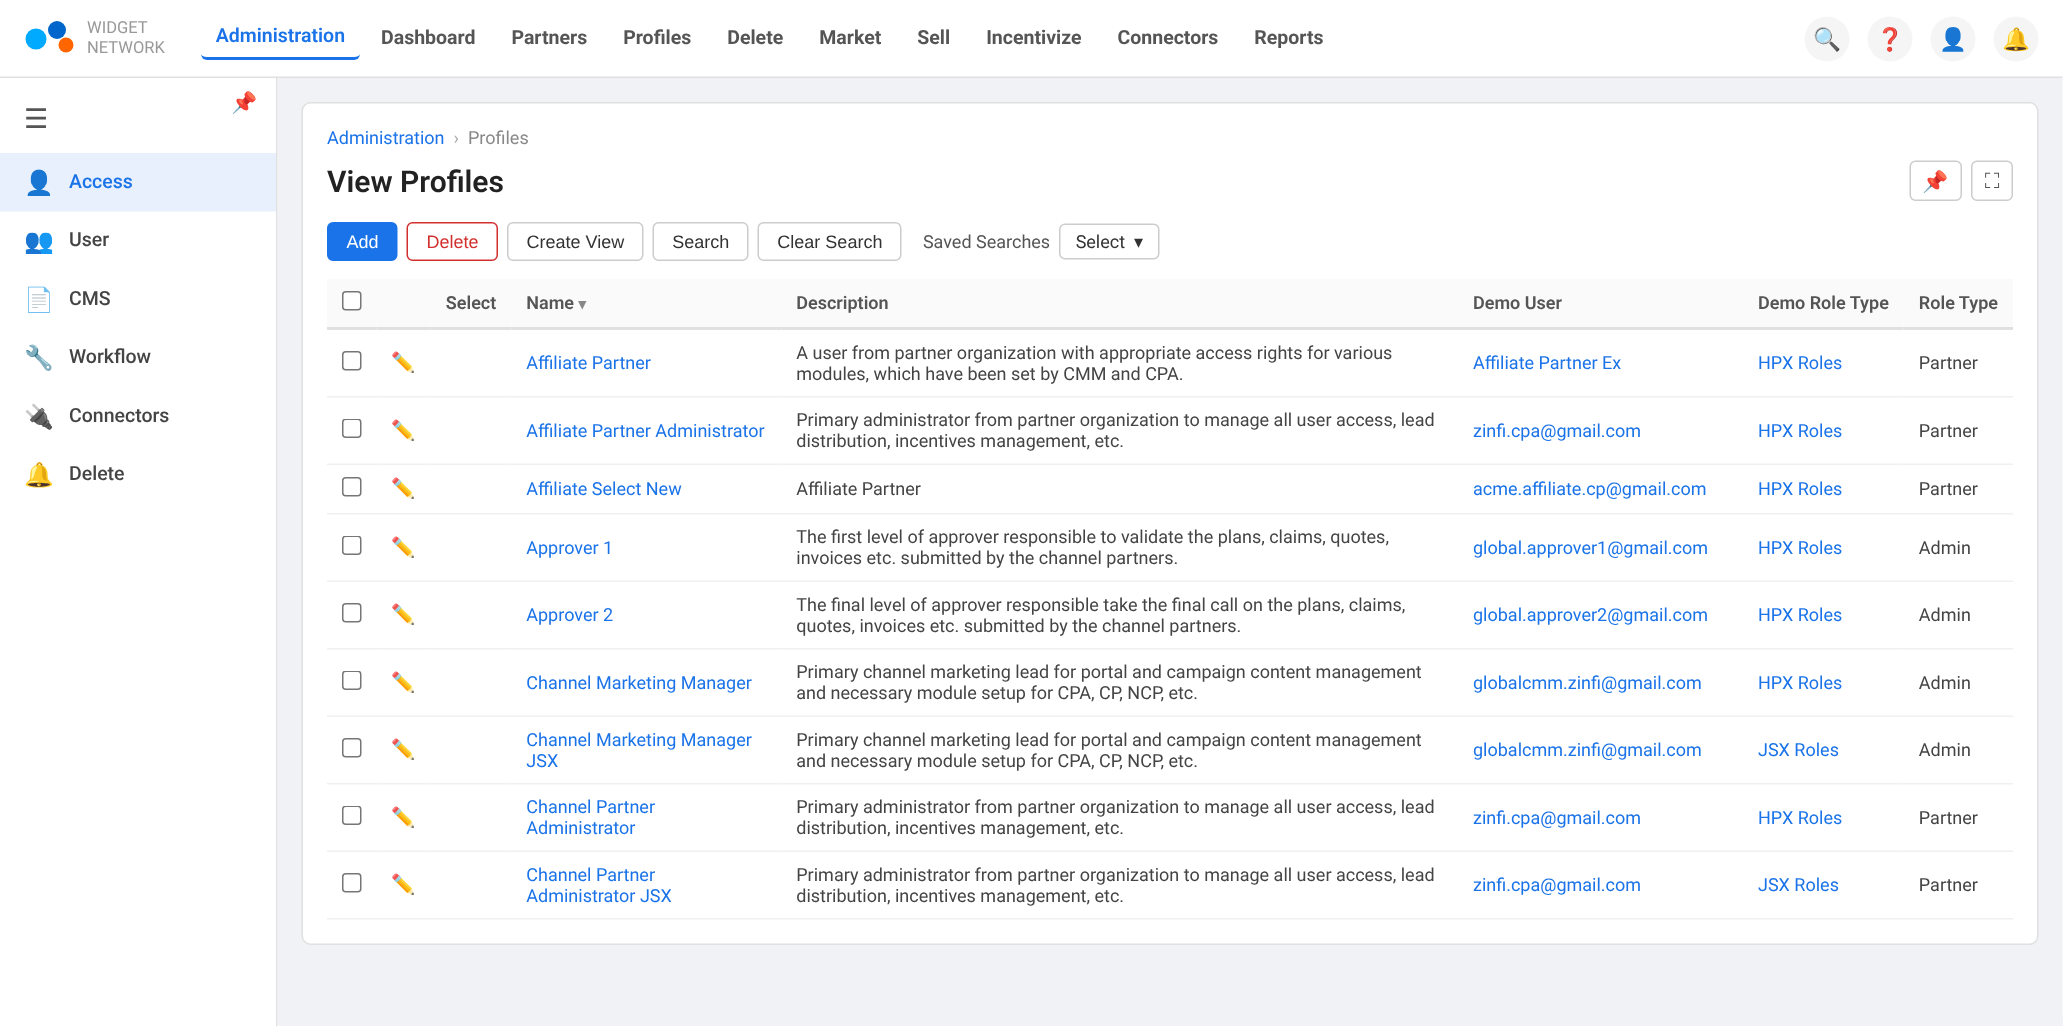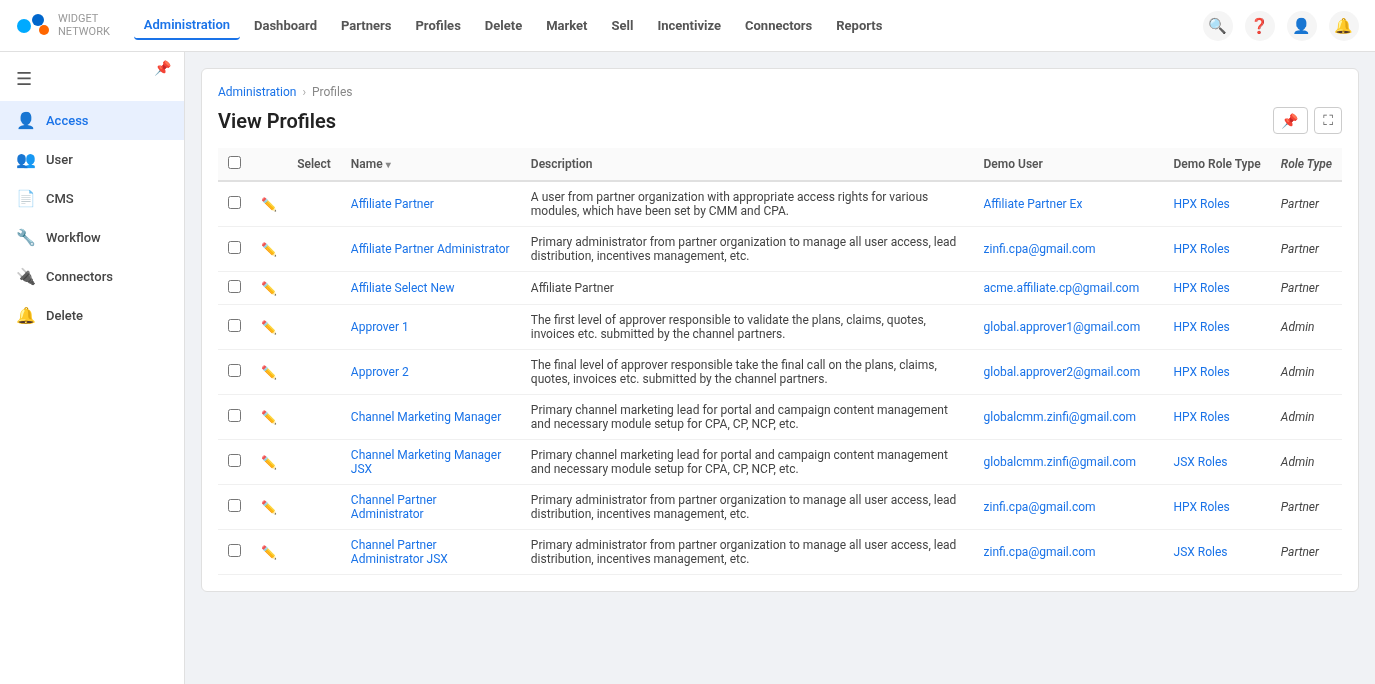--- a/index.html
+++ b/index.html
@@ -228,21 +228,21 @@
       border-bottom: 1px solid #f0f0f0;
       vertical-align: middle;
       color: #444;
     }
     .data-table .col-check { width: 30px; text-align: center; }
     .data-table .col-edit { width: 30px; text-align: center; }
     .data-table .col-name { width: 180px; }
     .data-table .col-desc { }
     .data-table .col-demo-user { width: 190px; }
     .data-table .col-demo-role { width: 90px; }
-    .data-table .col-role { width: 70px; font-style: italic; }
+    .data-table .col-role { width: 70px; }
     .link { color: #1a73e8; text-decoration: none; cursor: pointer; }
     .edit-icon { color: #888; cursor: pointer; font-size: 13px; }
     input[type="checkbox"] { cursor: pointer; }
     .sort-icon { font-size: 10px; color: #888; }
   </style>
 </head>
 <body>
 
 <nav class="top-nav">
   <div class="logo-area">
@@ -316,20 +316,32 @@
     </div>
 
     <div class="page-title">
       <span>View Profiles</span>
       <div class="title-actions">
         <button class="title-icon-btn">📌</button>
         <button class="title-icon-btn">⛶</button>
       </div>
     </div>
 
+    <div class="toolbar">
+      <button class="btn btn-primary">Add</button>
+      <button class="btn btn-danger">Delete</button>
+      <button class="btn">Create View</button>
+      <button class="btn">Search</button>
+      <button class="btn">Clear Search</button>
+      <span class="saved-searches-label">Saved Searches</span>
+      <div class="select-dropdown">
+        <span>Select</span>
+        <span>▾</span>
+      </div>
+    </div>
 
     <table class="data-table">
       <thead>
         <tr>
           <th class="col-check">
             <input type="checkbox" style="">
           </th>
           <th class="col-edit"></th>
           <th>
             <span>Select</span>

